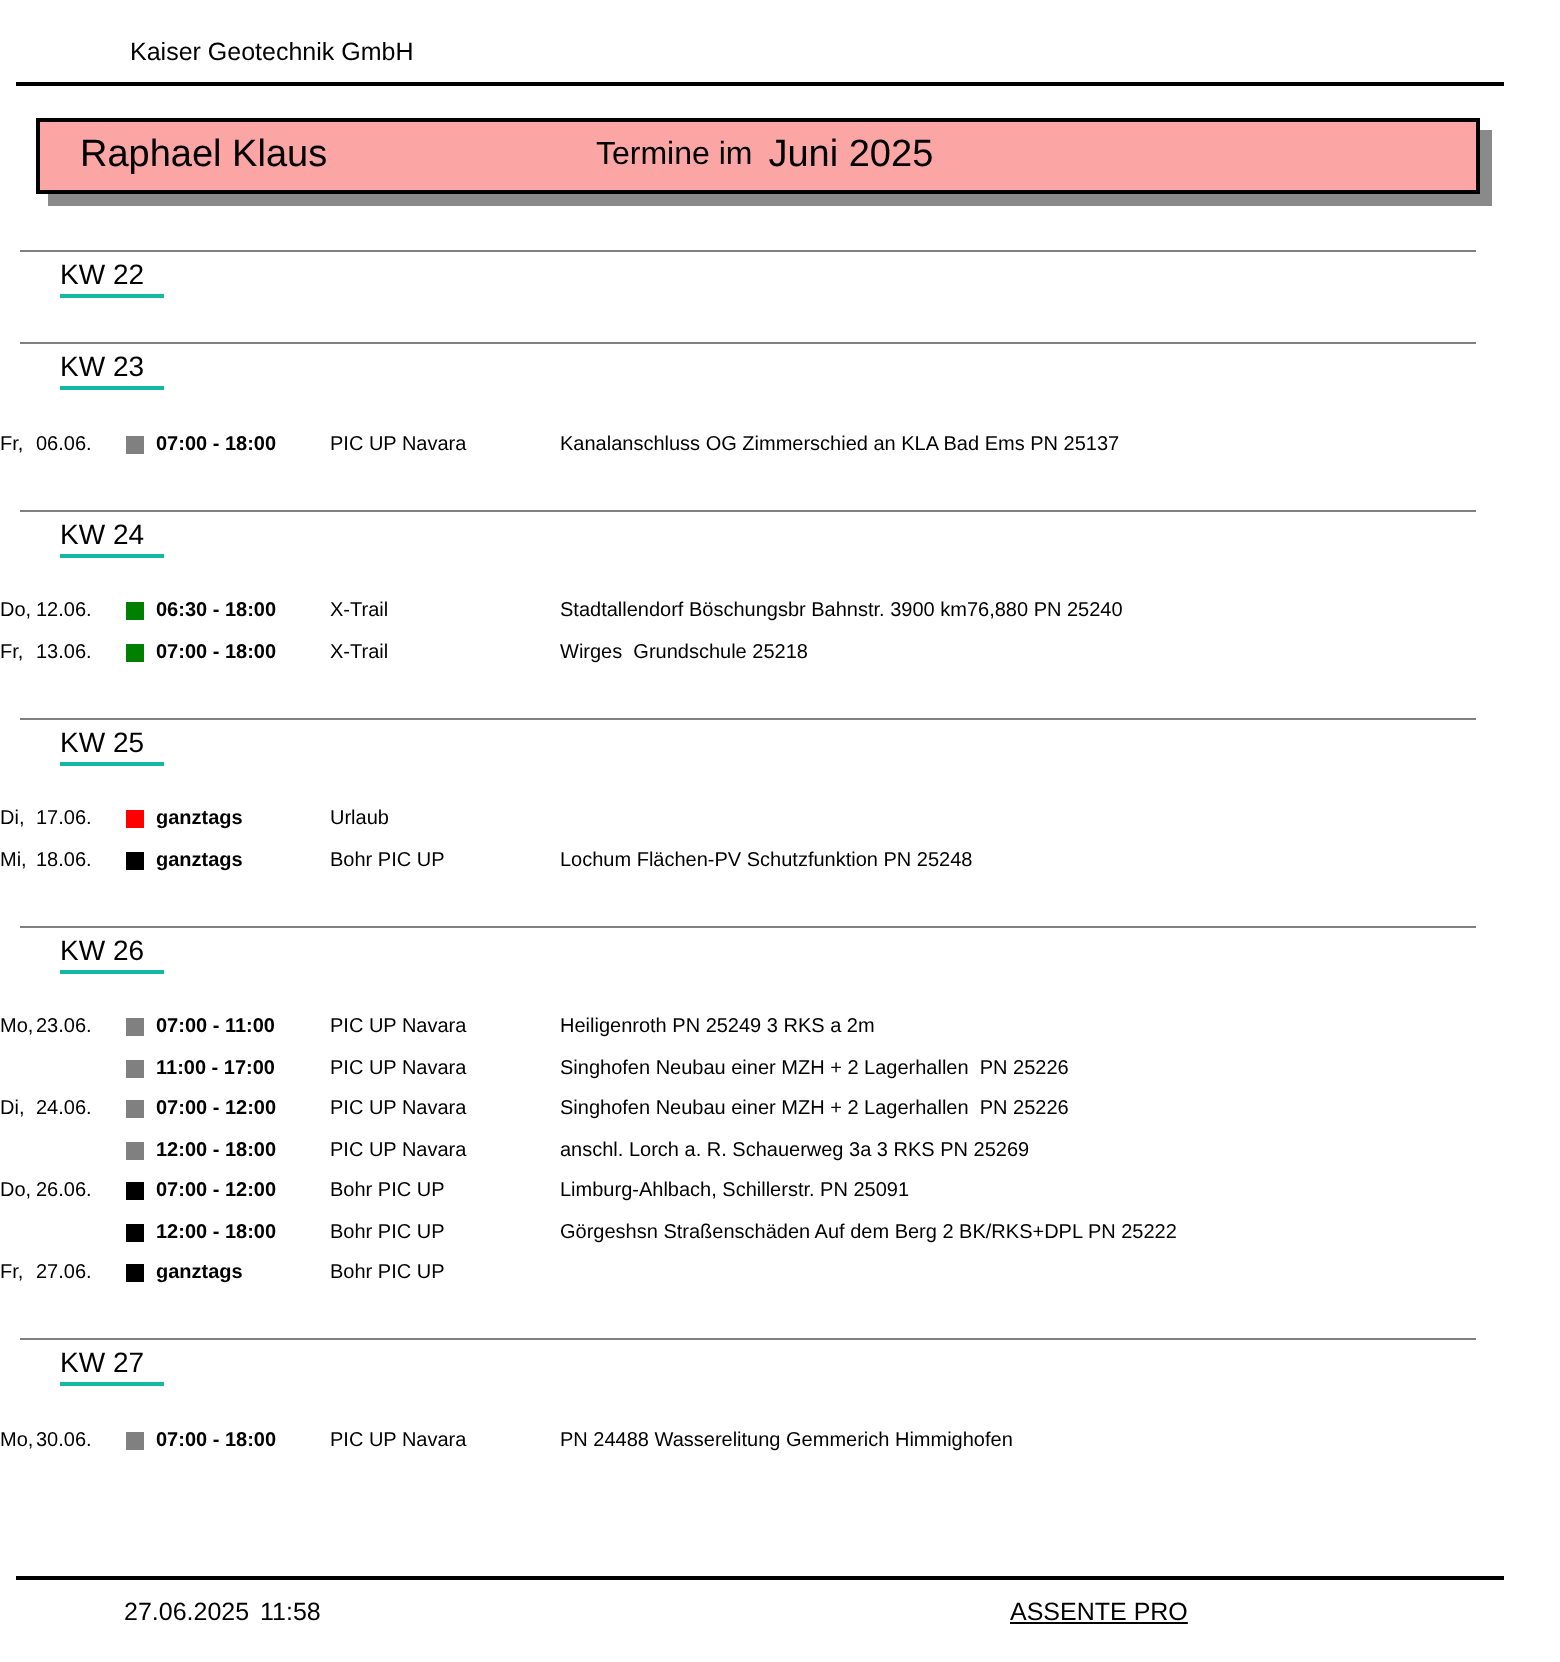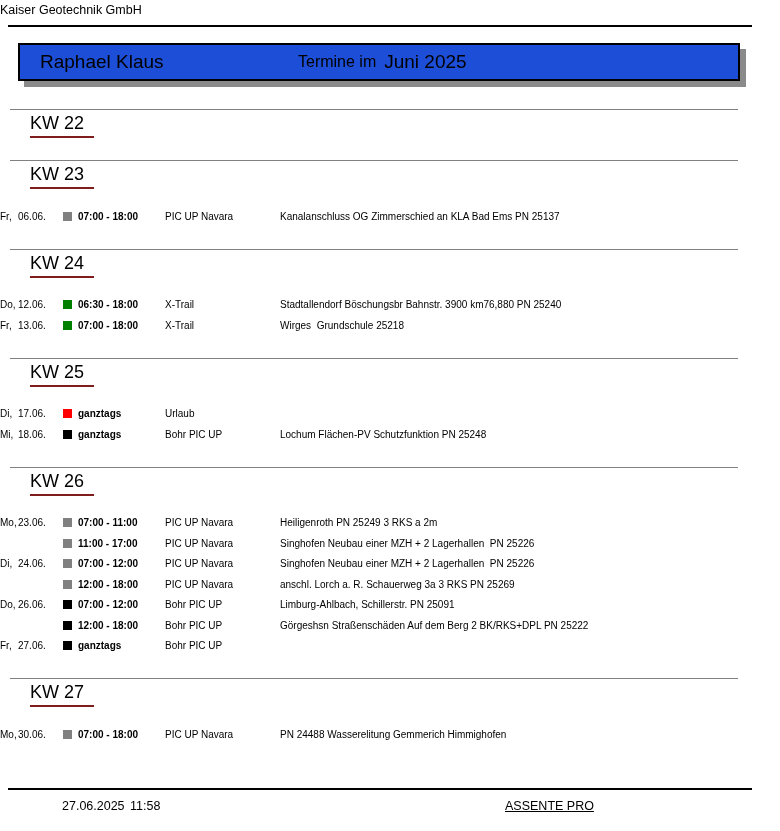--- a/index.html
+++ b/index.html
@@ -7,55 +7,56 @@
   .page {
     position: relative;
     width: 780px;
     height: 831px;
     background: #ffffff;
     font-family: "Liberation Sans", sans-serif;
     color: #000000;
     overflow: hidden;
   }
   .company {
-    padding-top: 3px;
+    padding-top: 19px;
+    margin-left: 65px;
     font-size: 12.5px;
   }
   .top-rule {
     margin: 8px 0 0 8px;
     width: 744px;
     border-top: 2px solid #000000;
   }
   .title-box {
     margin: 16px 0 0 18px;
     width: 722px;
     height: 38px;
     border: 2px solid #000000;
-    background: #1d4ed8;
+    background: #fca5a5;
     box-shadow: 6px 6px 0 0 #8a8a8a;
     display: flex;
     align-items: center;
     padding-left: 20px;
   }
   .person-name { font-size: 19px; width: 258px; }
   .title-prefix { font-size: 16px; }
   .title-month { font-size: 19px; margin-left: 8px; }
   .sections { margin-top: 28px; }
   .section { margin-bottom: 22px; }
   .section-rule {
     margin-left: 10px;
     width: 728px;
     border-top: 1px solid #808080;
   }
   .kw-label {
     display: inline-block;
     margin: 3px 0 0 30px;
-    font-size: 18px;
+    font-size: 14px;
     padding: 0 10px 2px 0;
-    border-bottom: 2px solid #7f1d1d;
+    border-bottom: 2px solid #14b8a6;
   }
   .rows { margin-top: 17px; }
   .row {
     display: flex;
     align-items: center;
     height: 20.5px;
     font-size: 10px;
     white-space: pre;
   }
   .col-day  { width: 18px; }

